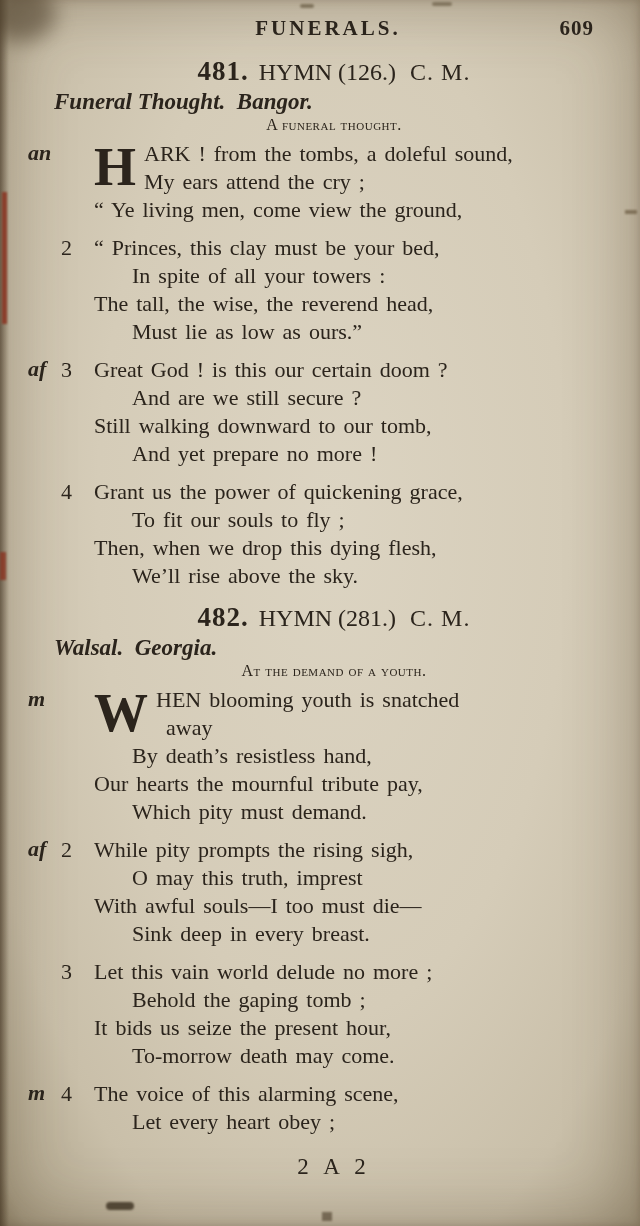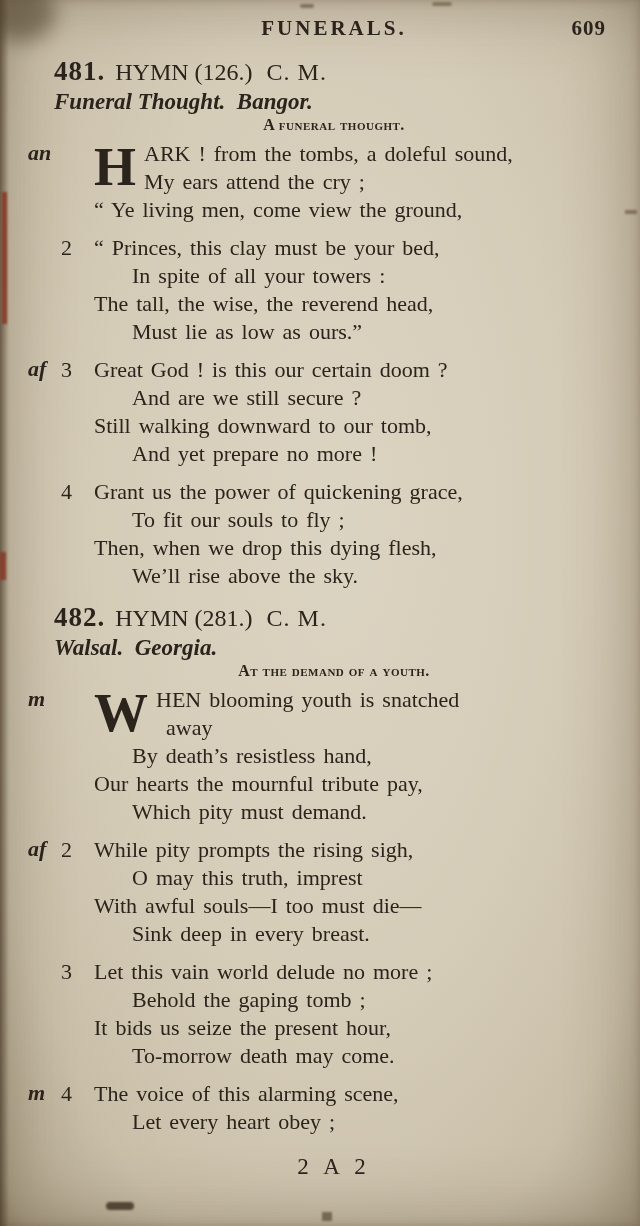--- a/index.html
+++ b/index.html
@@ -18,31 +18,31 @@
   .stain.red1{left:2px;top:192px;width:5px;height:132px;background:#8b2f1c;filter:blur(1px);opacity:.8;}
   .stain.red2{left:0;top:552px;width:6px;height:28px;background:#8b2f1c;filter:blur(1px);opacity:.75;}
   .stain.gutter{left:0;top:0;width:9px;height:100%;background:linear-gradient(to right,rgba(58,44,26,.55),rgba(58,44,26,0));}
   .stain.dash-bottom{left:106px;top:1202px;width:28px;height:8px;background:#3a2f1f;border-radius:4px;filter:blur(1px);opacity:.8;}
   .stain.tick-right{right:3px;top:210px;width:12px;height:4px;background:#6a5a40;filter:blur(1px);opacity:.7;}
   .stain.speck1{left:300px;top:4px;width:14px;height:4px;background:#5a4c34;filter:blur(1px);opacity:.6;border-radius:2px;}
   .stain.speck2{left:432px;top:2px;width:20px;height:4px;background:#5a4c34;filter:blur(1px);opacity:.55;border-radius:2px;}
   .stain.bottom-v{left:322px;top:1212px;width:10px;height:9px;background:#4a3c28;filter:blur(1px);opacity:.6;}
 
   
-  .pagehead{position:relative;height:28px;margin-bottom:2px;margin-left:-40px;margin-right:0;}
+  .pagehead{position:relative;height:28px;margin-bottom:2px;margin-left:-40px;margin-right:12px;}
   .running-title{position:absolute;left:50%;transform:translateX(-50%);font-weight:700;font-size:21px;letter-spacing:3px;}
   .page-number{position:absolute;right:8px;top:0;font-weight:700;font-size:21px;letter-spacing:1px;}
 
   
-  .hymn-heading{text-align:left;margin:12px 0 0 -40px;}
+  .hymn-heading{text-align:center;margin:12px 0 0 -40px;}
   .hymn-number{font-weight:700;font-size:27px;letter-spacing:1px;margin-right:10px;}
   .hymn-form{font-size:24px;margin-right:14px;}
   .hymn-meter{font-size:24px;letter-spacing:1px;}
   .tune-line{text-align:left;font-style:italic;font-weight:600;font-size:23px;margin:2px 0 0 -40px;}
-  .hymn-caption{text-align:center;font-variant:small-caps;font-weight:700;font-size:16px;letter-spacing:.5px;margin:1px 0 6px -40px;}
+  .hymn-caption{text-align:center;font-variant:small-caps;font-weight:400;font-size:16px;letter-spacing:.5px;margin:1px 0 6px -40px;}
 
   
   .verse{position:relative;margin:6px 0 10px 0;}
   .verse:after{content:"";display:block;clear:both;}
   .line{position:relative;font-size:22px;line-height:28px;word-spacing:2.5px;white-space:nowrap;}
   .line.i1{margin-left:38px;}
   .line.i2{margin-left:72px;}
   .vnum{position:absolute;left:-33px;top:0;}
   .dropcap{float:left;font-size:54px;line-height:50px;font-weight:700;margin:2px 8px 0 0;}
   .margin-note{position:absolute;left:-66px;top:0;font-style:italic;font-weight:700;font-size:22px;}

